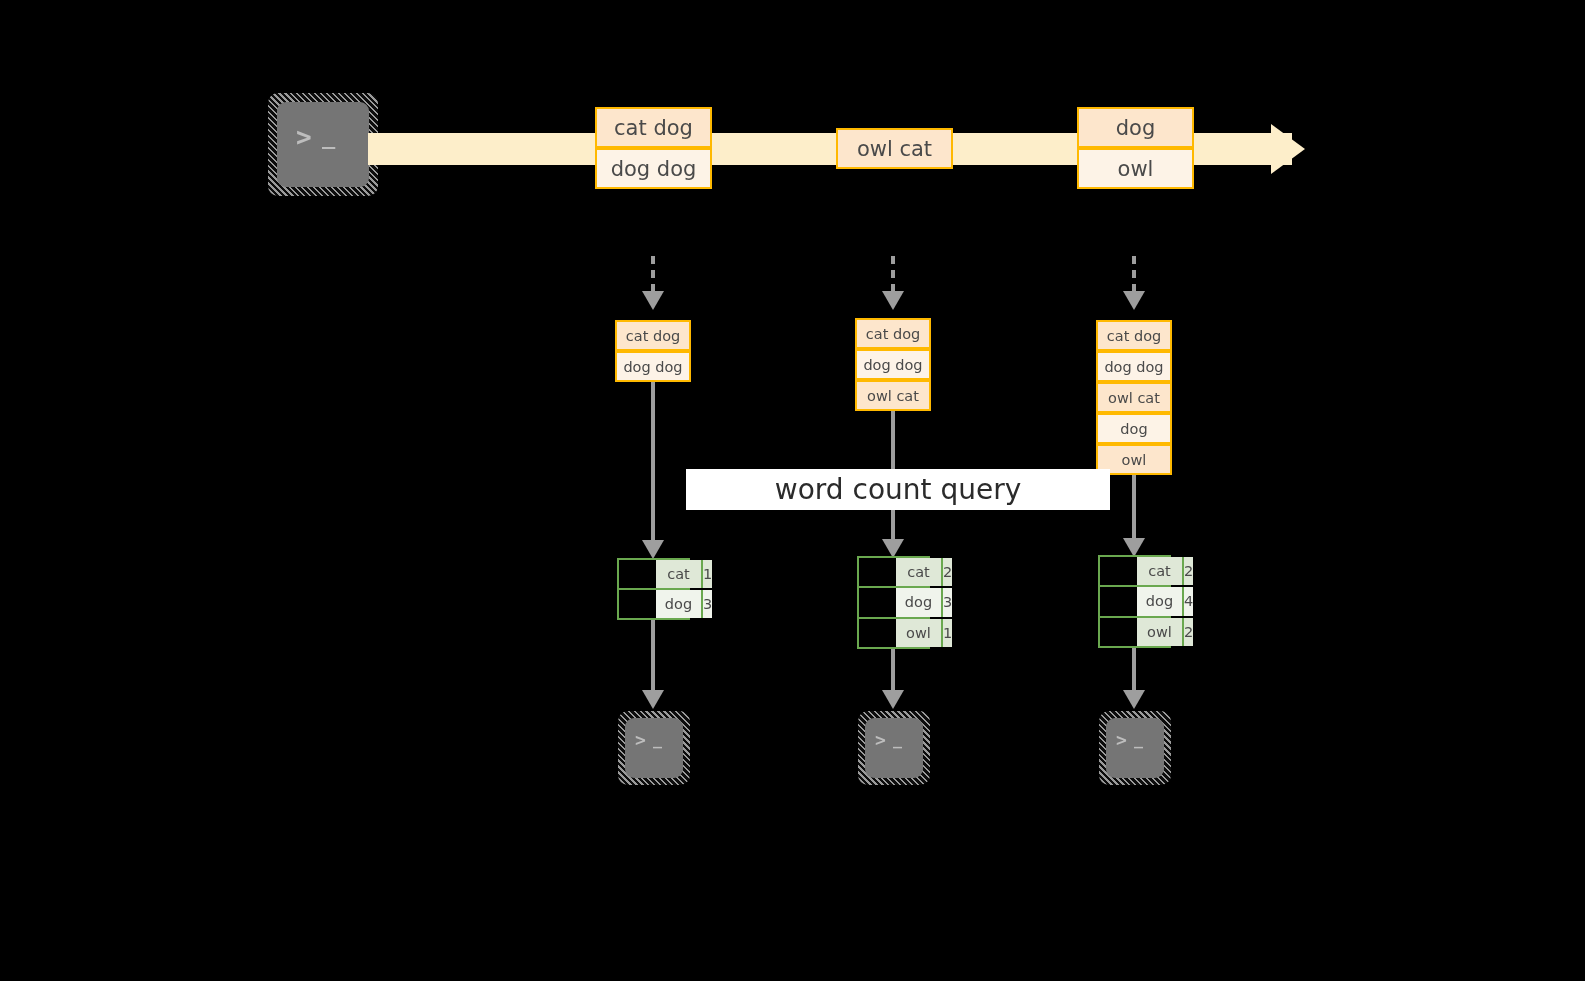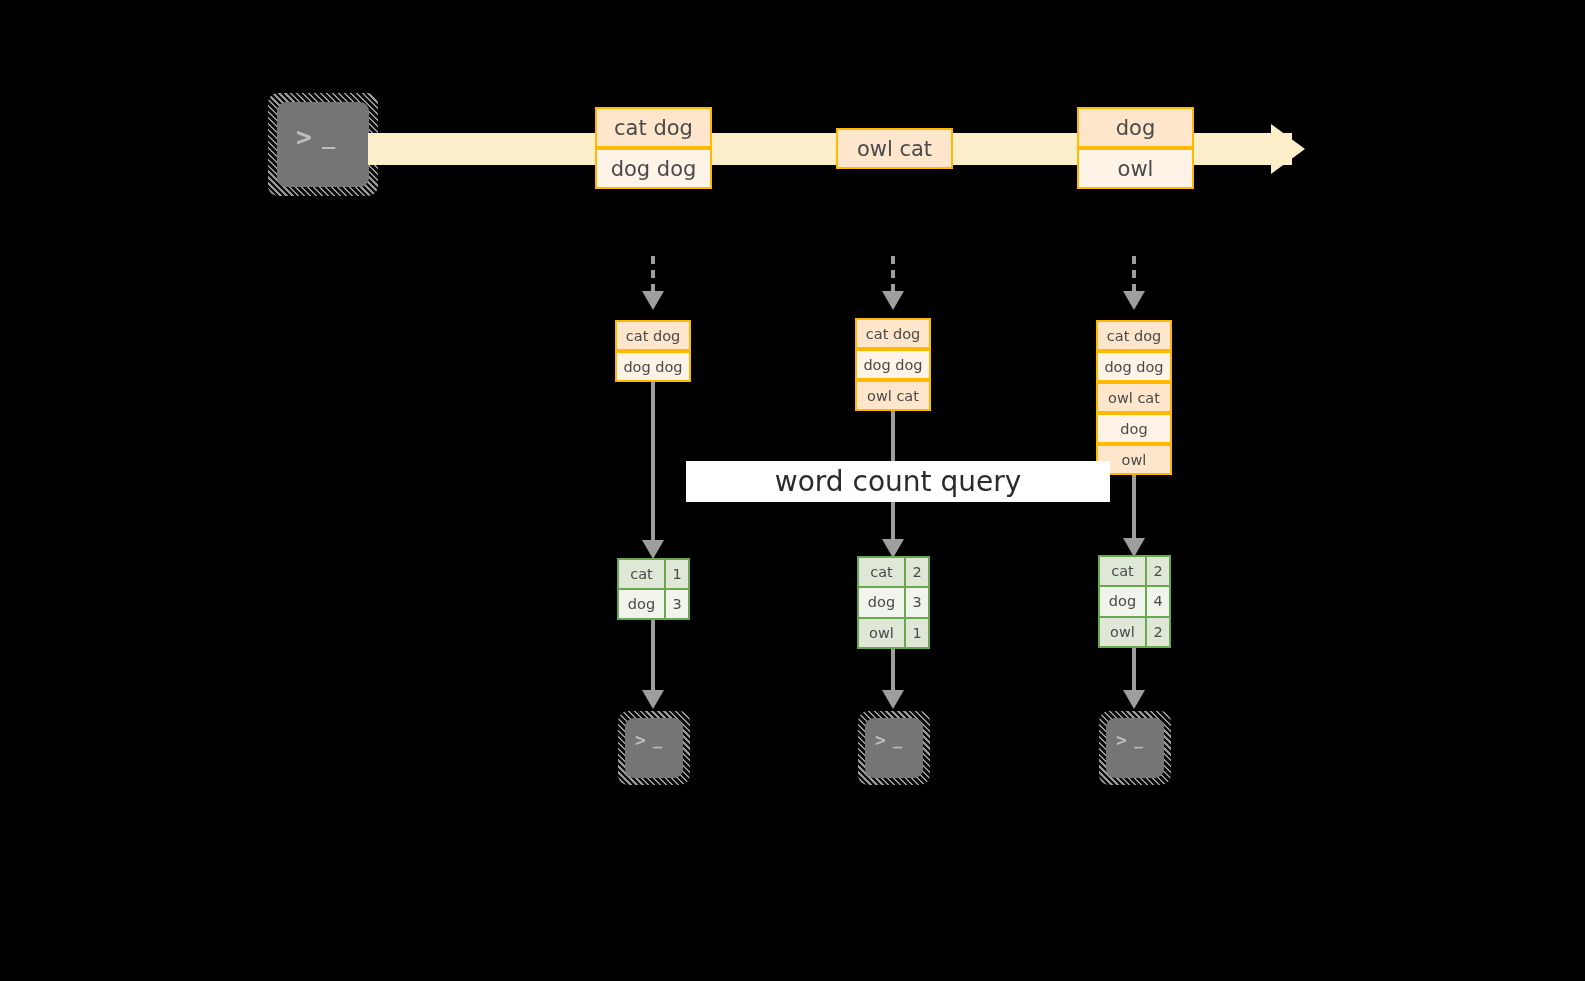--- a/index.html
+++ b/index.html
@@ -113,35 +113,37 @@
     display: flex;
     align-items: center;
     justify-content: center;
     color: #4a4a4a;
     font-size: 14.5px;
     box-sizing: border-box;
   }
   .gcell.key {
     flex: 0 0 47px;
     border-right: 2.5px solid #6aa84f;
+    margin-left: 37px;
   }
   .gcell.val { flex: 1 1 auto; }
   .grow.dark  .gcell { background: #dfe8d7; }
   .grow.light .gcell { background: #f0f4ec; }
 
   
   .banner {
     position: absolute;
     background: #ffffff;
     display: flex;
     align-items: center;
     justify-content: center;
     color: #2b2b2b;
     font-size: 28px;
     white-space: nowrap;
+    margin-top: 8px;
   }
 </style>
 </head>
 <body>
 
 <div id="canvas">
 
   <div class="terminal" style="left:268px; top:93px; width:110px; height:103px;">
     <div class="hatch"></div>
     <div class="face" style="left:9px; top:9px; right:9px; bottom:9px;"></div>

